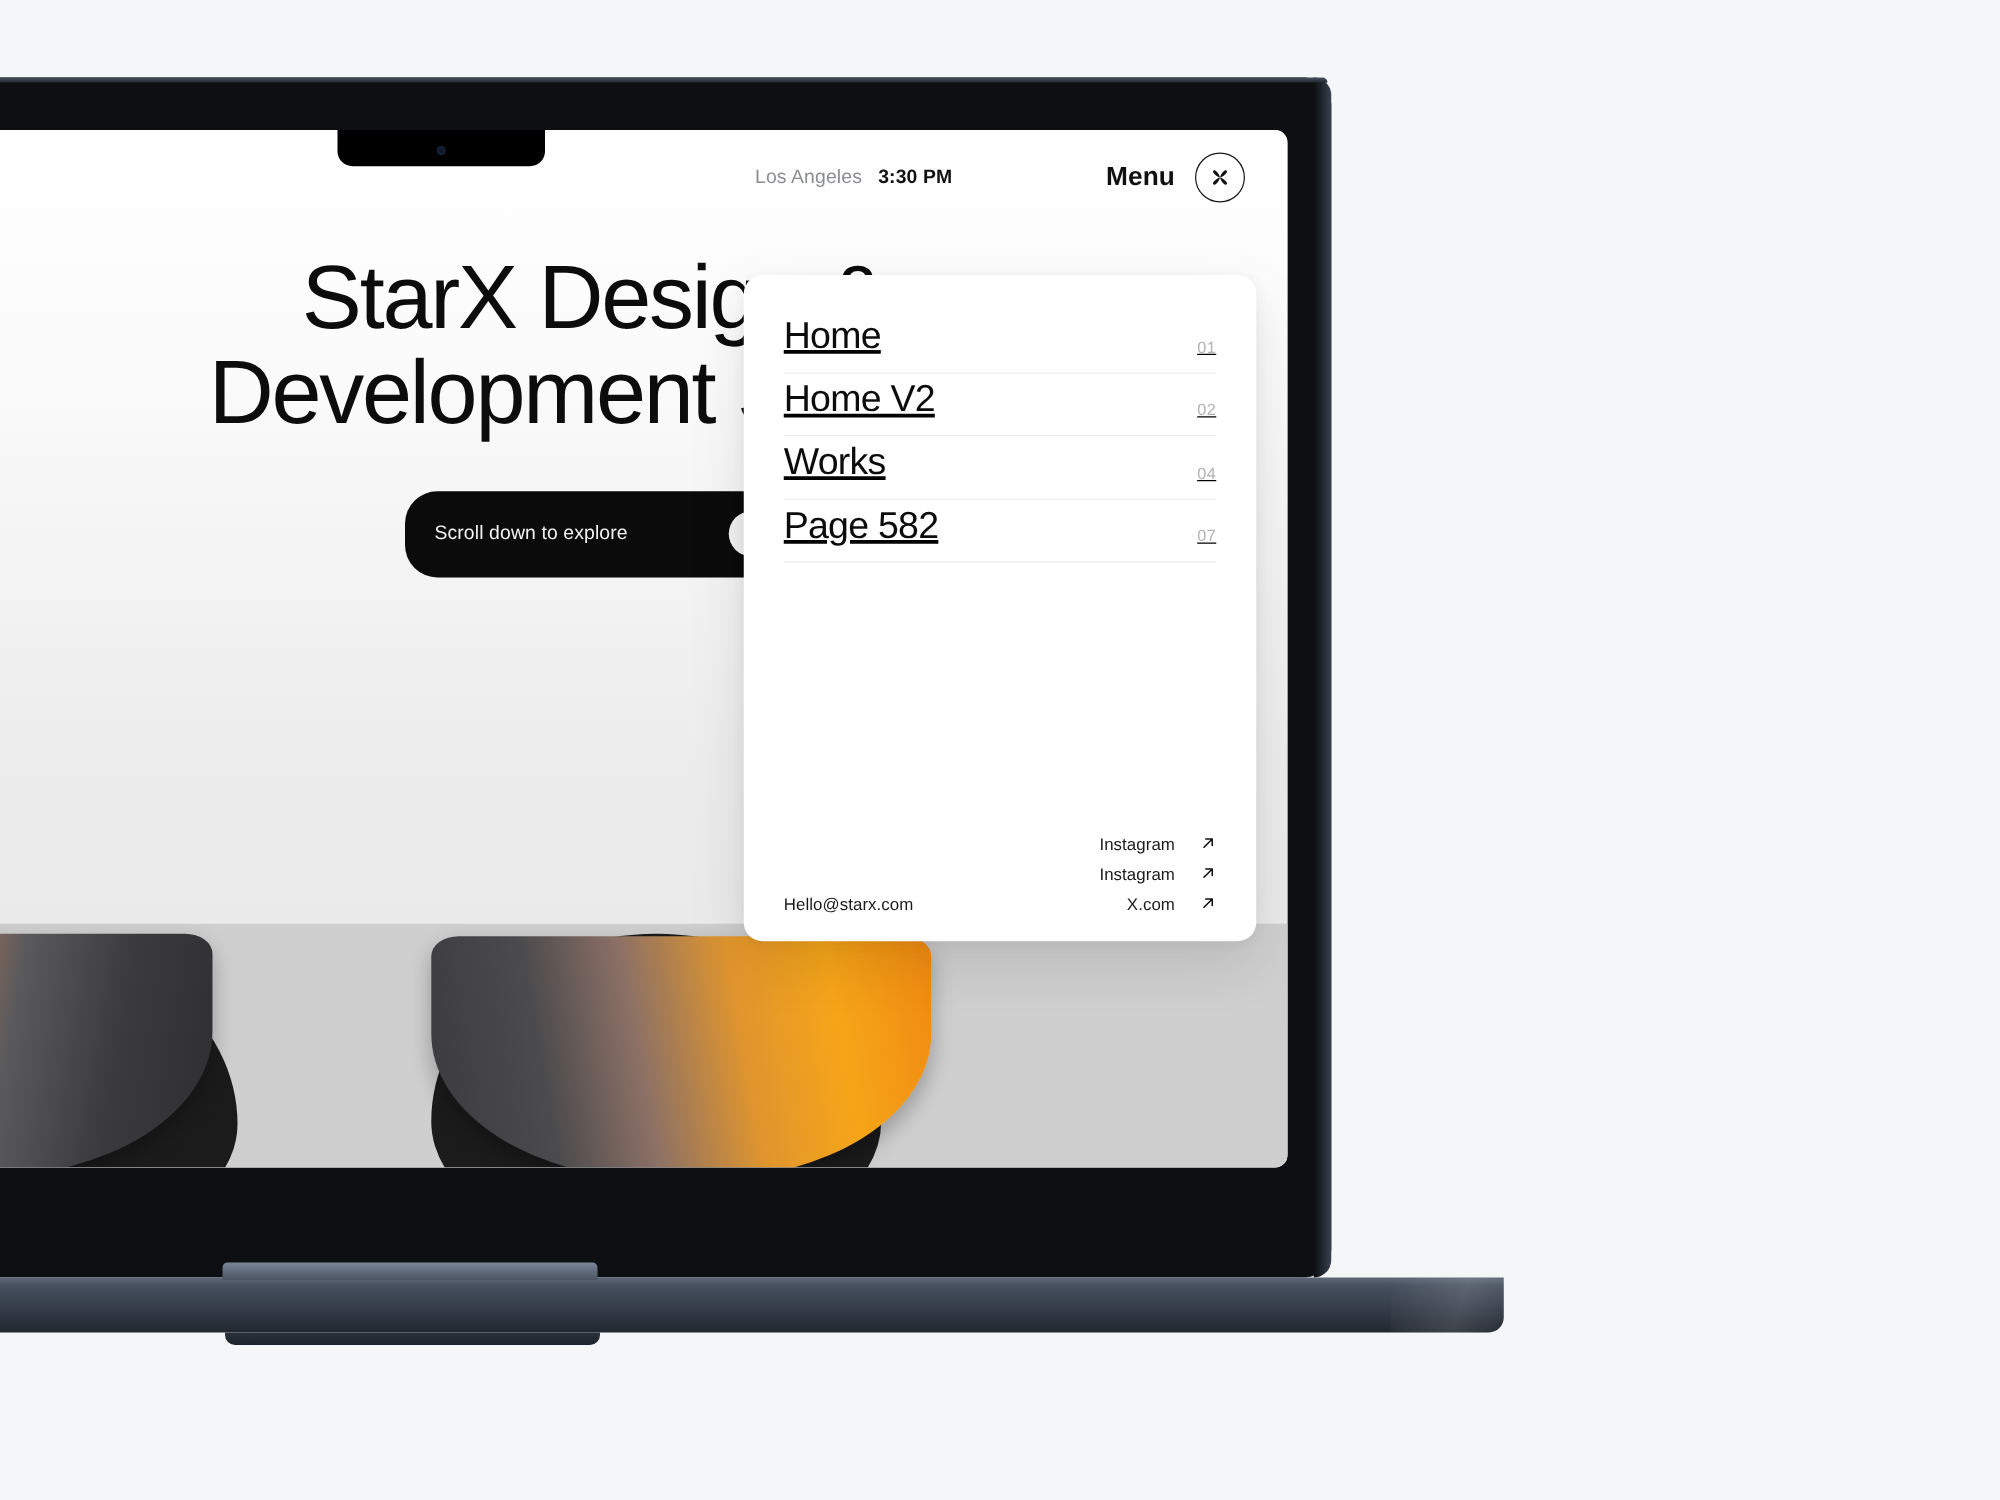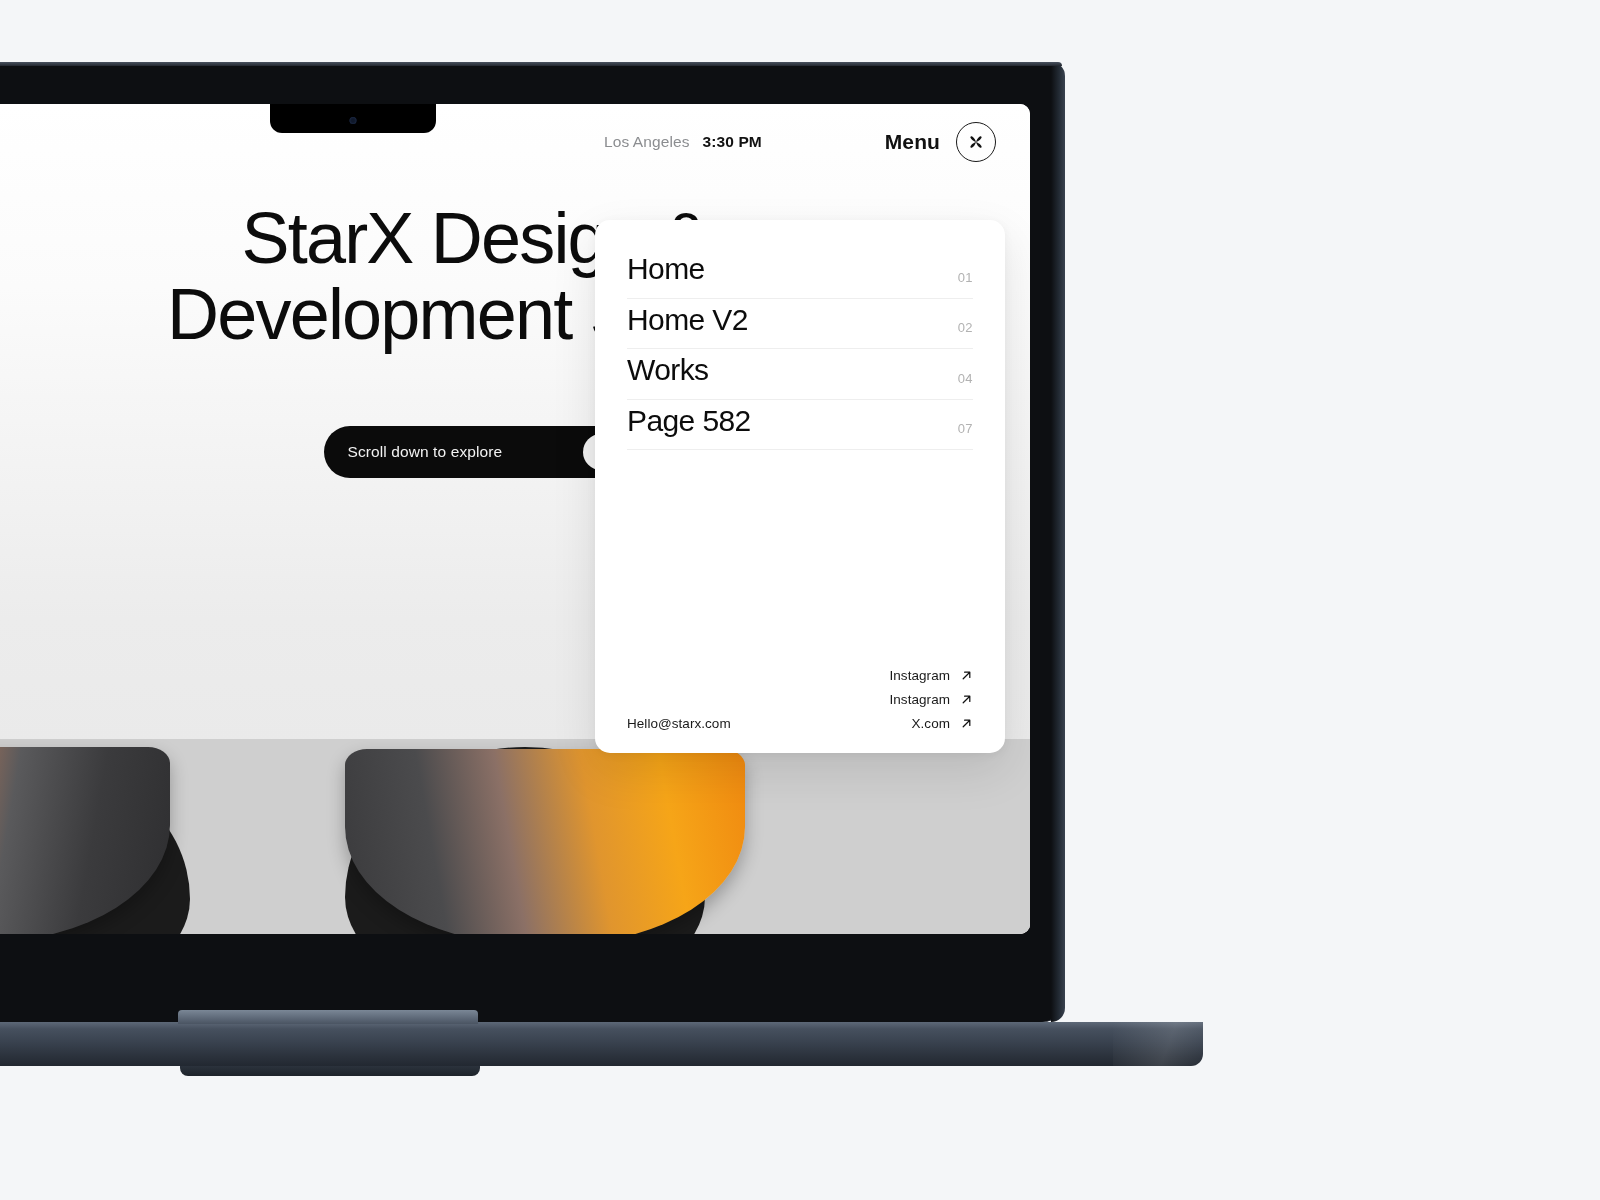--- a/index.html
+++ b/index.html
@@ -90,22 +90,22 @@
   .hero-title{
     font-size:72px;
     line-height:1.06;
     letter-spacing:-1.8px;
     color:#0c0c0c;
     font-weight:normal;
     padding:0 60px;
     white-space:pre-line;
   }
   .scroll-pill{
-    margin:73px auto 0;
-    width:303px; height:52px;
+    margin:40px auto 0;
+    width:303px; height:69px;
     background:#0b0b0b; border-radius:26px;
     display:flex; align-items:center; justify-content:space-between;
     padding:0 8px 0 24px;
     cursor:pointer;
   }
   .scroll-pill .label{ color:#f3f3f3; font-size:15.5px; letter-spacing:.1px; }
   .scroll-circle{
     width:36px; height:36px; border-radius:50%;
     background:#f2f2f2; display:flex; align-items:center; justify-content:center;
   }
@@ -139,42 +139,42 @@
     position:absolute;
     left:675px; top:116px;
     width:410px; height:533px;
     background:#fff;
     border-radius:15px;
     box-shadow:0 18px 46px rgba(0,0,0,.10), 0 2px 10px rgba(0,0,0,.05);
     padding:28px 32px 22px 32px;
     z-index:80;
     display:flex; flex-direction:column;
   }
-  .nav-list{ list-style:none; }
+  .nav-list{ list-style:none;text-decoration:underline; }
   .nav-item{
     position:relative;
     display:flex; align-items:flex-end; justify-content:space-between;
     padding:3px 0 10px 0;
     border-bottom:1px solid #eeeeee;
     cursor:pointer;
   }
   .nav-label{
     font-size:30px; letter-spacing:-0.6px; color:#0c0c0c; line-height:1.22;
   }
   .nav-num{ font-size:13px; color:#b2b2b2; letter-spacing:.4px; padding-bottom:3px; }
 
   .panel-footer{
     margin-top:auto;
     display:flex; align-items:flex-end; justify-content:space-between;
     padding-top:14px;
   }
   .panel-email{ font-size:13.5px; color:#1a1a1a; letter-spacing:.05px; cursor:pointer; }
   .socials{ display:flex; flex-direction:column; gap:9px; align-items:flex-end; }
   .social{
-    display:flex; align-items:center; gap:10px;
+    display:flex; gap:20px;
     font-size:13.5px; color:#1a1a1a; letter-spacing:.05px; cursor:pointer;
   }
   .social svg{ display:block; }
 
   
   .laptop-base{
     position:absolute;
     left:-80px; top:1022px;
     width:1283px; height:44px;
     background:linear-gradient(180deg,#5d6877 0%,#46505e 16%,#39424f 46%,#2b323c 78%,#222831 100%);

